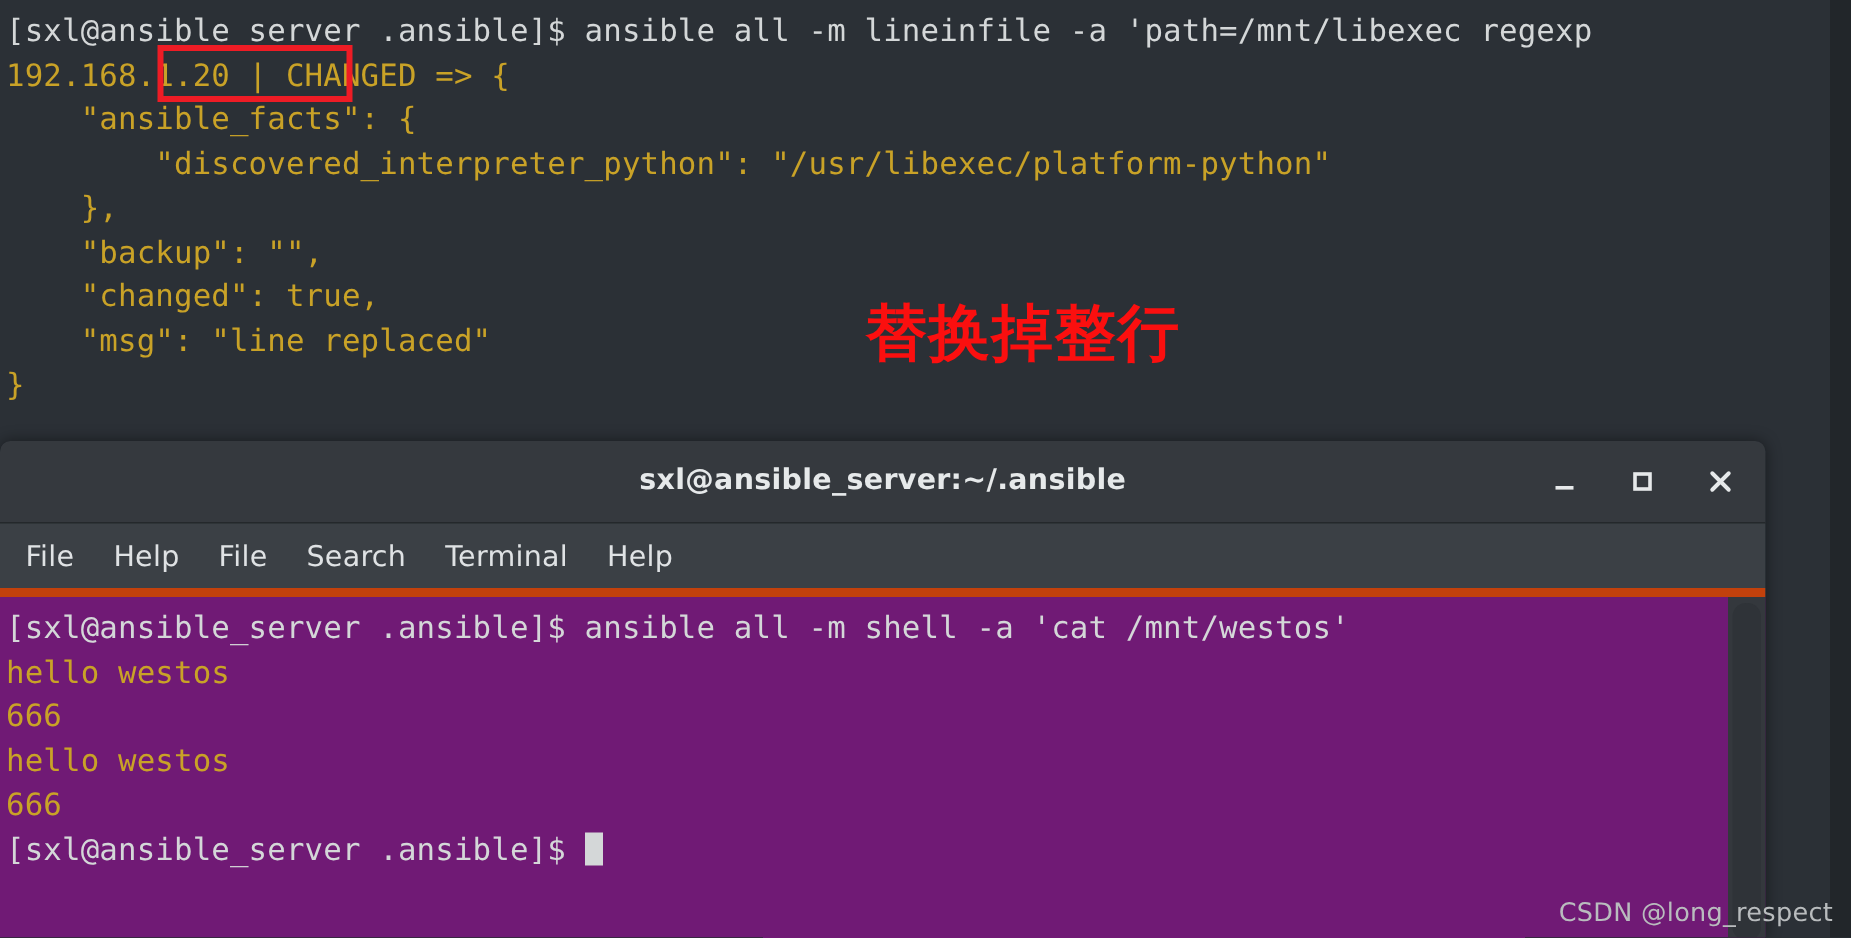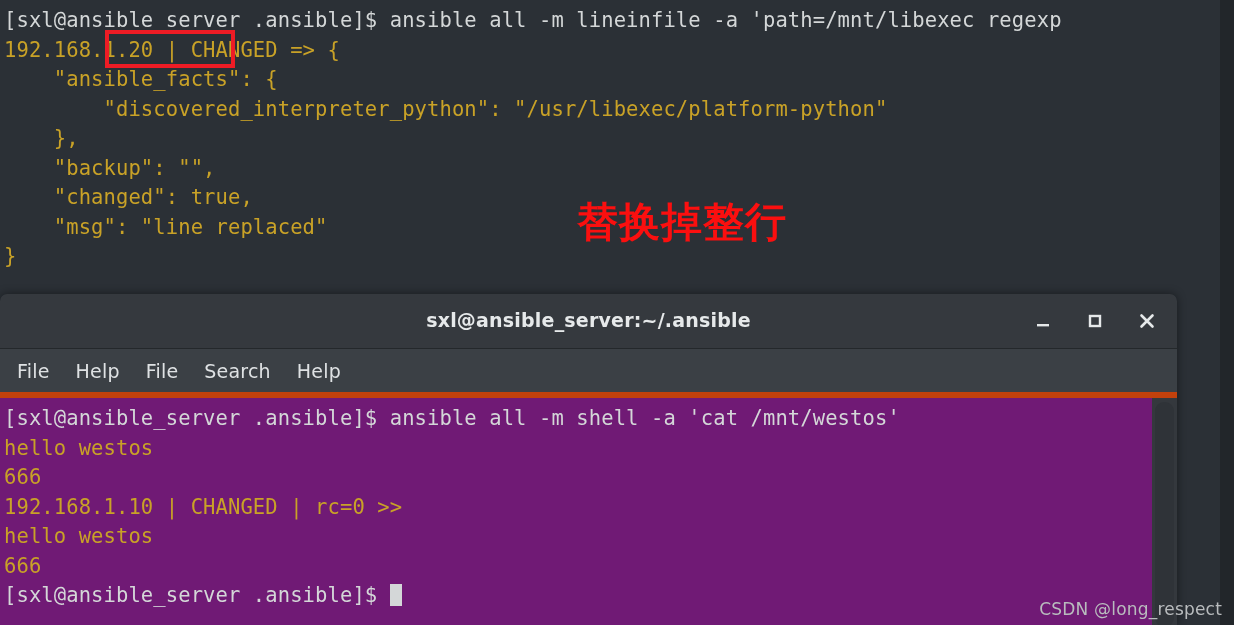--- a/index.html
+++ b/index.html
@@ -231,29 +231,29 @@
         </svg>
       </div>
     </div>
   </div>
 
   <div id="menubar">
     <div class="menu-item">File</div>
     <div class="menu-item">Help</div>
     <div class="menu-item">File</div>
     <div class="menu-item">Search</div>
+    <div class="menu-item">Terminal</div>
     <div class="menu-item">Help</div>
   </div>
 
   <div id="inner-term-body">
     <div id="inner-term-lines">
         <div class="iline"><span class="c-white">[sxl@ansible_server .ansible]$ ansible all -m shell -a 'cat /mnt/westos'</span></div>
         <div class="iline"><span class="c-gold">hello westos</span></div>
         <div class="iline"><span class="c-gold">666</span></div>
-        <div class="iline"><span class="c-gold">192.168.1.10 | CHANGED | rc=0 &gt;&gt;</span></div>
         <div class="iline"><span class="c-gold">hello westos</span></div>
         <div class="iline"><span class="c-gold">666</span></div>
         <div class="iline"><span class="c-white">[sxl@ansible_server .ansible]$ </span><span id="cursor-block"></span></div>
       </div>
     <div id="inner-scroll-track">
       <div id="inner-scroll-thumb"></div>
     </div>
   </div>
 </div>
 

